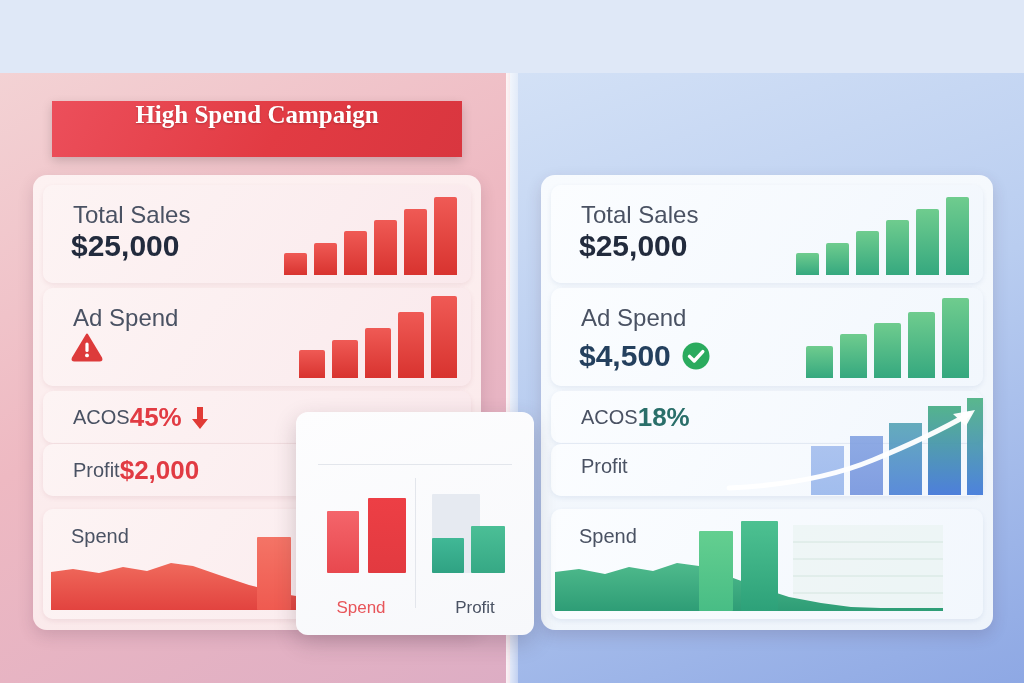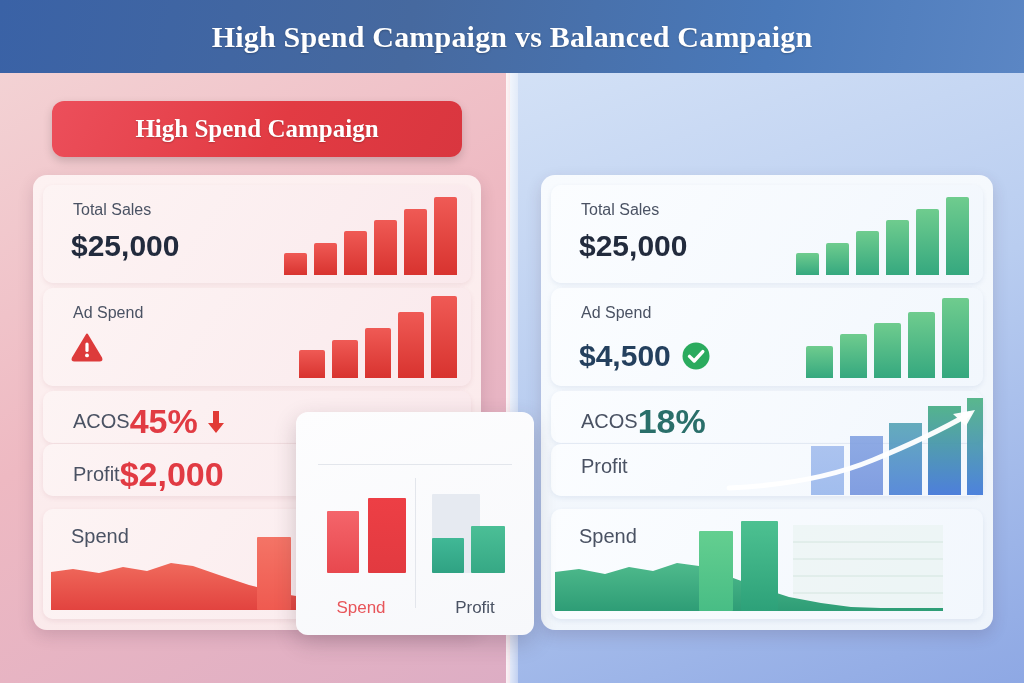--- a/index.html
+++ b/index.html
@@ -32,22 +32,22 @@
     background: linear-gradient(150deg, #f3d2d4 0%, #eeb9c2 45%, #ddadc4 100%); }
   .panel-right { left: 510px; width: 514px;
     background: linear-gradient(160deg, #d3e1f6 0%, #b9cdf0 45%, #8ea8e4 100%); }
   .panel-seam {
     position: absolute; left: 506px; top: 73px; width: 12px; height: 610px;
     background: linear-gradient(90deg, rgba(255,255,255,.85), rgba(255,255,255,.35));
   }
 
   
   .chip {
-    position: absolute; height: 56px; border-radius: 12px;
-    display: flex; align-items: center; justify-content: center;
+    position: absolute; height: 56px; border-radius: 0;
+    display: flex; justify-content: center;
     box-shadow: 0 4px 10px rgba(0,0,0,.17);
   }
   .chip-label {
     font-family: "Liberation Serif", "DejaVu Serif", serif;
     font-weight: bold; font-size: 25px; color: #fff;
     text-shadow: 0 1px 2px rgba(0,0,0,.22); white-space: nowrap;
   }
   .chip-red  { left: 52px;  top: 101px; width: 410px;
     background: linear-gradient(120deg, #ec4f5b 0%, #e23b43 55%, #d9363f 100%); }
   .chip-blue { left: 535px; top: 101px; width: 434px;
@@ -66,39 +66,39 @@
   
   .row {
     position: absolute; border-radius: 10px; overflow: hidden;
   }
   .row-l { background: linear-gradient(125deg, #fdf4f4 0%, #fae9ec 100%);
            box-shadow: 0 2px 5px rgba(150,70,90,.10); }
   .row-r { background: linear-gradient(125deg, #fbfdff 0%, #f2f7fd 100%);
            box-shadow: 0 2px 5px rgba(70,100,160,.10); }
 
   .row-label {
-    position: absolute; left: 30px; font-size: 16px; color: #4a5263;
+    position: absolute; left: 30px; font-size: 24px; color: #4a5263;
     font-weight: 400; white-space: nowrap;
   }
   .row-value {
     position: absolute; left: 28px; font-size: 30px; font-weight: bold;
     white-space: nowrap; display: flex; align-items: center; gap: 2px;
   }
   .v-dark { color: #222b3d; }
   .v-red  { color: #e13b43; }
   .v-teal { color: #2a6f6a; text-align: right; }
   .v-navy { color: #24405e; margin-top: 7px; }
 
   
   .row-inline {
     position: absolute; display: flex; align-items: center; 
     left: 30px; white-space: nowrap;
   }
   .row-inline .k { font-size: 20px; color: #4a5263; }
-  .row-inline .v { font-size: 34px; font-weight: bold; display:flex; align-items:center; gap:8px; }
+  .row-inline .v { font-size: 26px; font-weight: bold; display:flex; align-items:center; gap:8px; }
 
   
   .bars { position: absolute; display: flex; align-items: flex-end; gap: 7px; }
   .bar  { border-radius: 2px 2px 0 0; }
   .bar-red   { background: linear-gradient(180deg, #ef5a55 0%, #d8332f 100%); }
   .bar-green { background: linear-gradient(180deg, #6fcc8e 0%, #35a87f 100%); }
 
   
   .ico { display: inline-flex; align-items: center; justify-content: center; }
 
@@ -133,23 +133,20 @@
   .fc-label.profit { left: 124px; color: #4a5263; }
 
   
   .arrow-svg { position: absolute; pointer-events: none; }
 </style>
 </head>
 <body>
 
 <div id="stage">
 
-  <div class="header">
-    <div class="header-title">High Spend Campaign vs Balanced Campaign</div>
-  </div>
 
   <div class="panel panel-left"></div>
   <div class="panel panel-right"></div>
   <div class="panel-seam"></div>
 
   <div class="chip chip-red">
     <span class="chip-label">High Spend Campaign</span>
   </div>
 
   <div class="stack stack-left">

